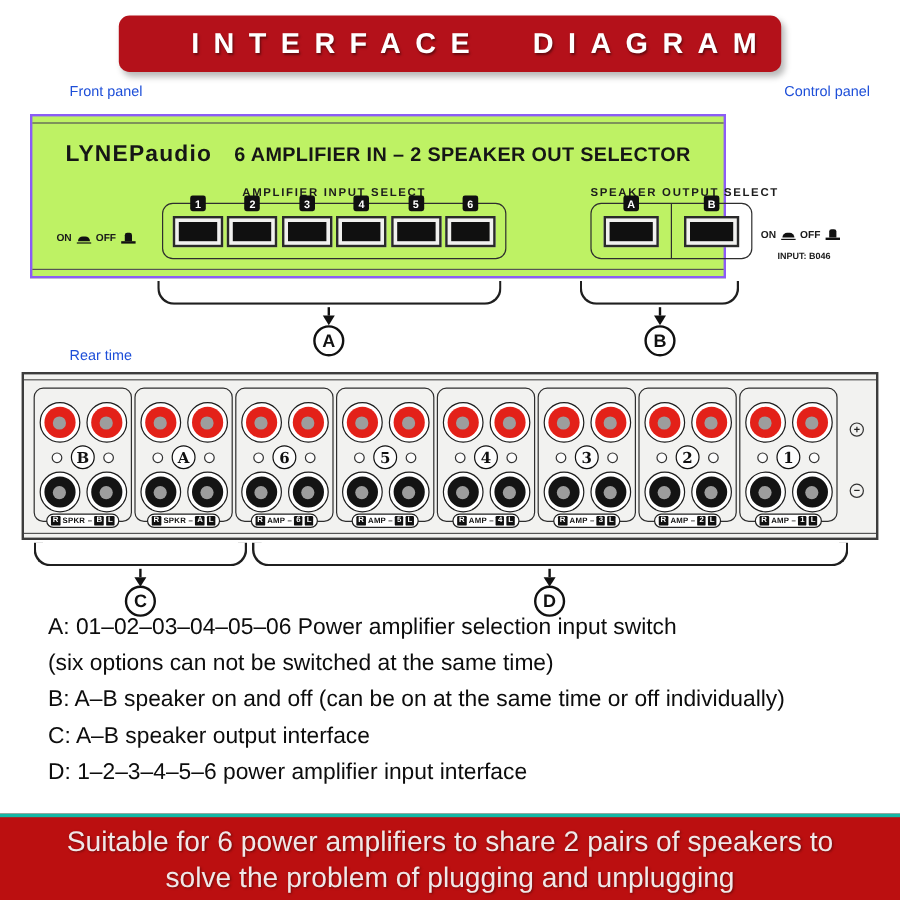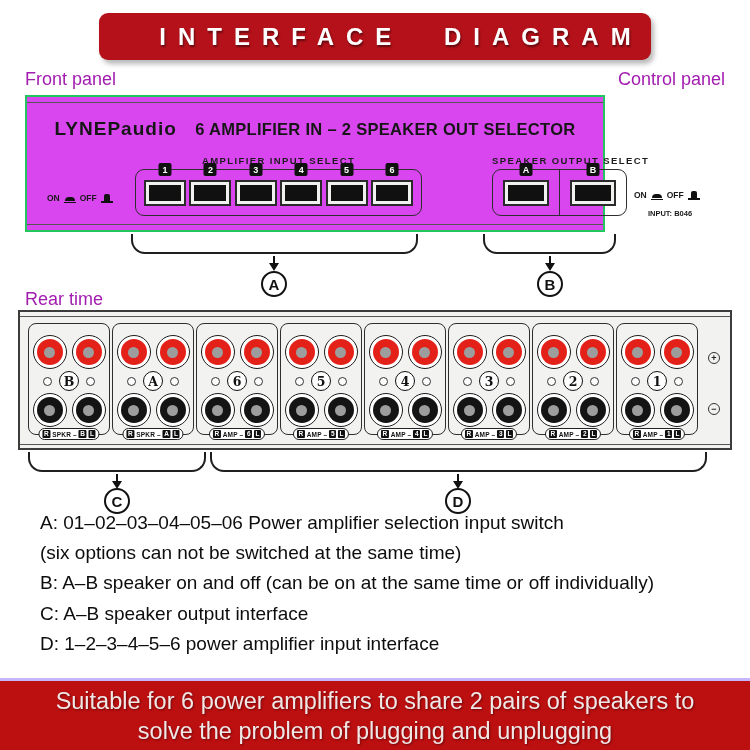--- a/index.html
+++ b/index.html
@@ -9,25 +9,25 @@
 
   
   .top-banner { left: 99px; top: 13px; width: 552px; height: 47px;
     background: var(--banner-red, #b4111a); border-radius: 9px;
     display: flex; align-items: center; justify-content: center;
     box-shadow: 3px 4px 5px rgba(0,0,0,0.28); padding-left: 40px; }
   .top-banner span { color: #fff; font-size: 24px; font-weight: bold;
     letter-spacing: 12px; word-spacing: 22px; padding-left: 12px;
     text-shadow: 1px 2px 2px rgba(0,0,0,0.45); white-space: nowrap; }
 
-  .panel-label { font-size: 18px; color: #a21caf; }
+  .panel-label { font-size: 12px; color: #1d4ed8; margin-left: 33px; }
 
   
   .front-panel { left: 25px; top: 95px; width: 580px; height: 137px;
-    background: #d946ef; border: 2px solid #22c55e; }
+    background: #bef264; border: 2px solid #8b5cf6; }
   .edge-line-top { left: 0; right: 0; top: 5px; border-top: 1.5px solid #555; }
   .edge-line-bottom { left: 0; right: 0; bottom: 5px; border-top: 1.5px solid #555; }
 
   .brand-row { top: 21px; left: 0; right: 0; text-align: center; color: #161616; white-space: nowrap; }
   .brand { font-size: 19px; font-weight: 800; letter-spacing: 1px; }
   .ptitle { font-size: 16.5px; font-weight: bold; letter-spacing: 0.3px; margin-left: 14px; }
 
   .section-label { font-size: 9.5px; font-weight: bold; letter-spacing: 1.4px;
     color: #1c1c1c; text-align: center; white-space: nowrap; }
   .amp-select-label { left: 108px; top: 58px; width: 287px; }
@@ -103,21 +103,21 @@
   .plabel .mid { font-size: 6.5px; font-weight: bold; color: #111; letter-spacing: 0.2px; }
   .pm { width: 12px; height: 12px; border: 1.2px solid #333; border-radius: 50%;
     display: flex; align-items: center; justify-content: center; font-size: 9px;
     font-weight: bold; color: #222; background: #f2f2f0; }
 
   
   .note { left: 40px; width: 690px; font-size: 19px; color: #0d0d0d; white-space: nowrap; }
 
   
   .footer { left: 0; top: 678px; width: 750px; height: 72px;
-    background: var(--footer-red, #bb0f10); border-top: 3px solid #c4b5fd;
+    background: var(--footer-red, #bb0f10); border-top: 3px solid #14b8a6;
     display: flex; flex-direction: column; align-items: center; justify-content: center;
     color: #f0e7e7; font-size: 23.5px; line-height: 30px; text-align: center;
     text-shadow: 1px 1px 2px rgba(0,0,0,0.4); }
 </style>
 </head>
 <body>
 
 <div class="abs top-banner">
   <span>INTERFACE DIAGRAM</span>
 </div>

